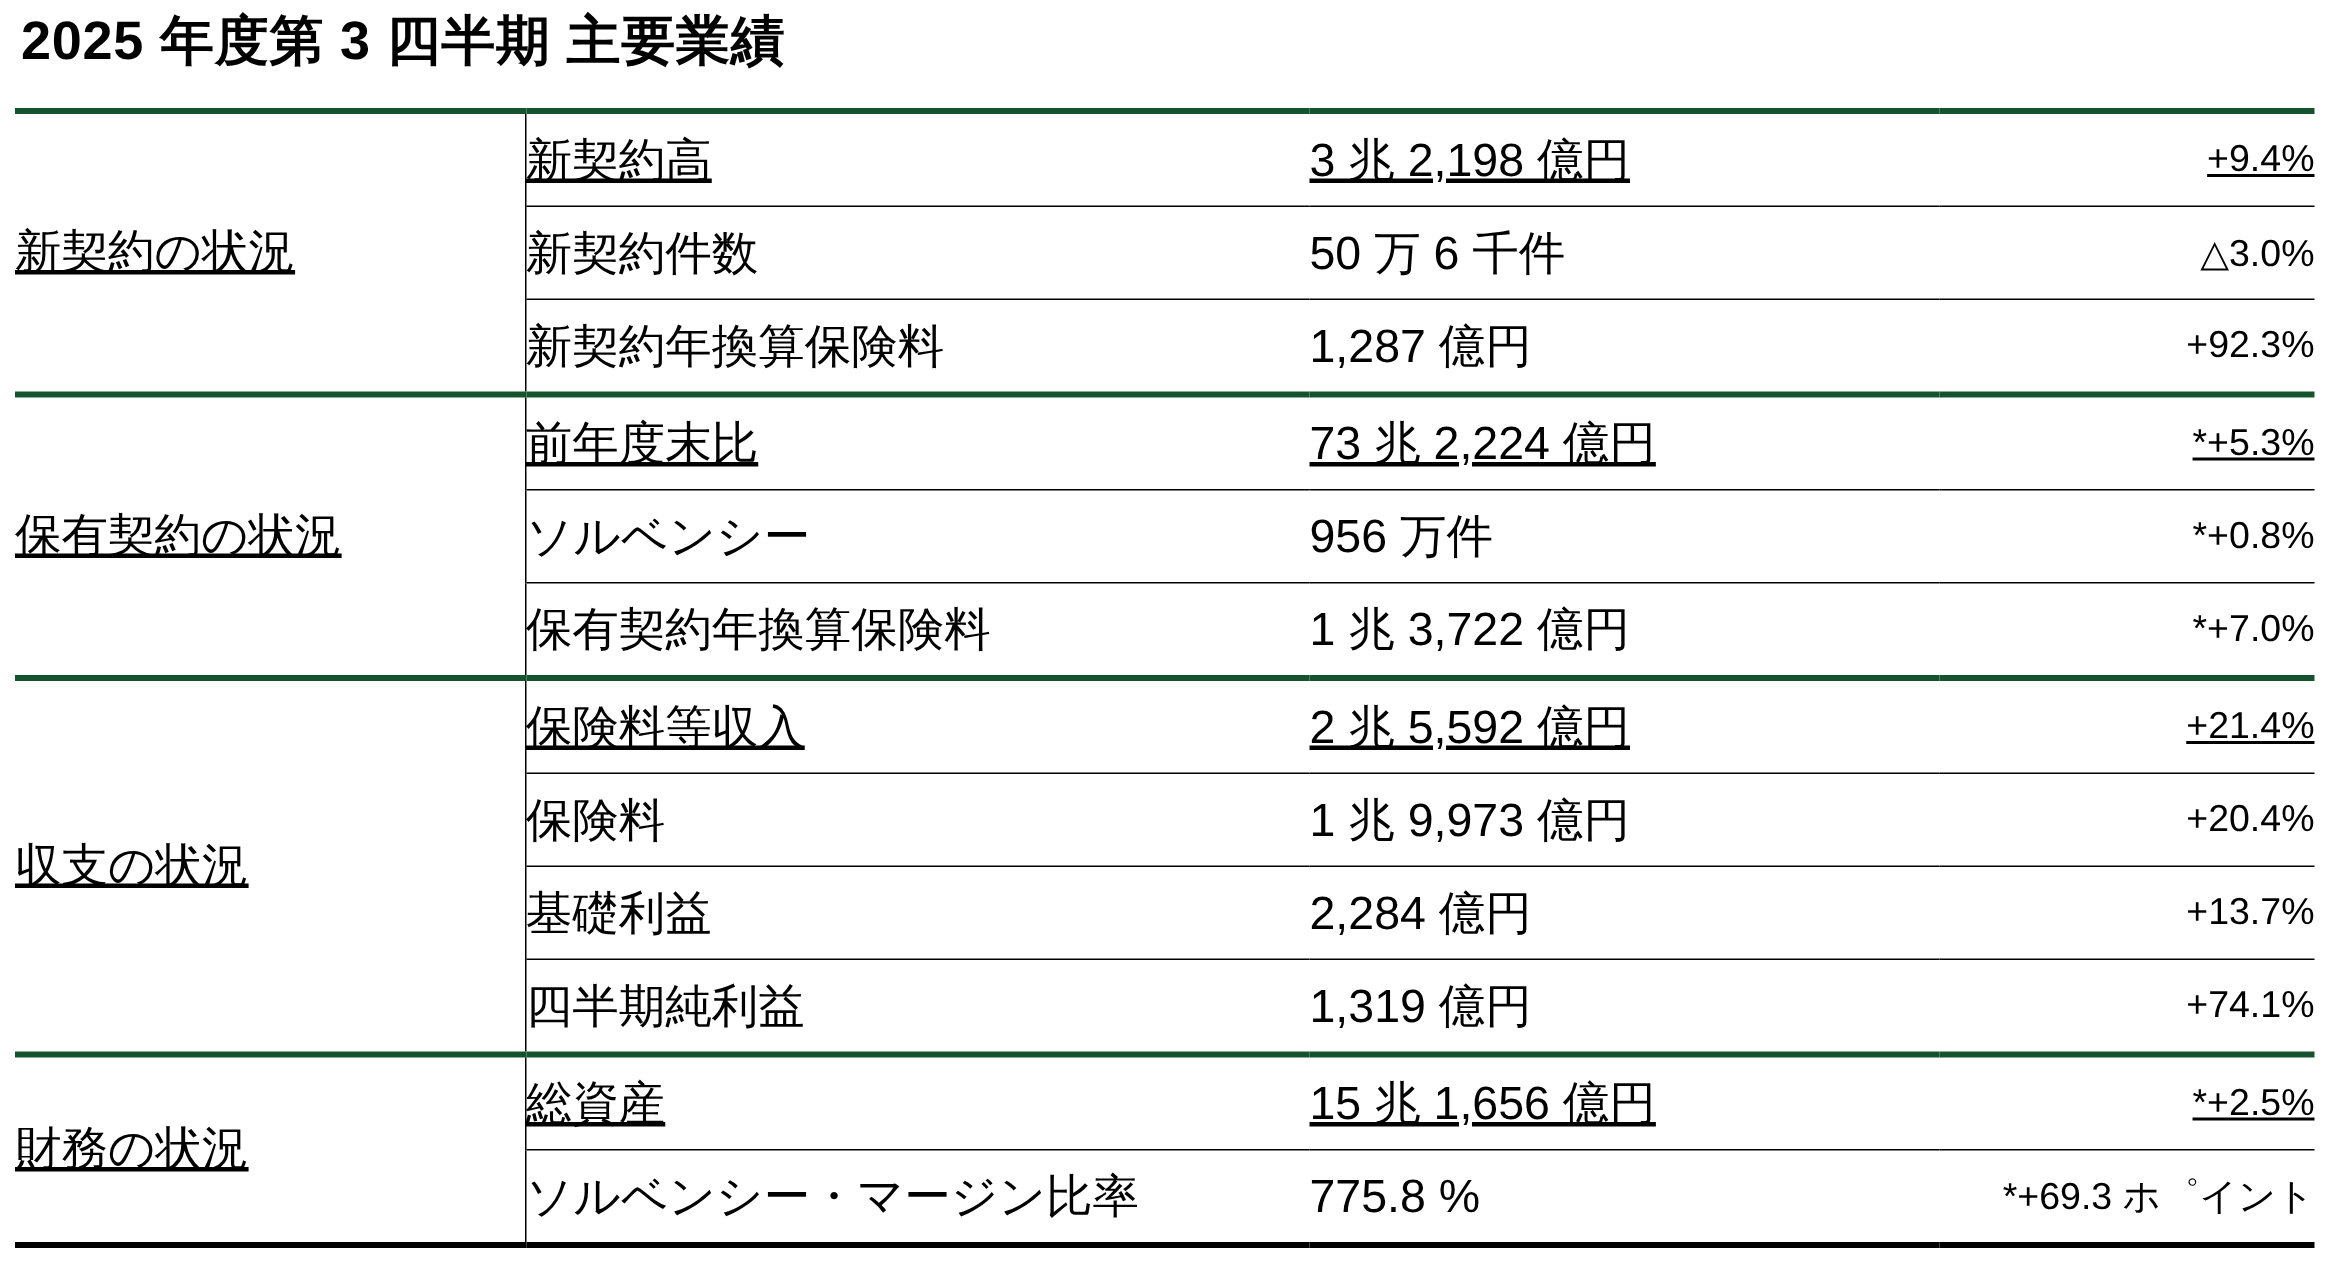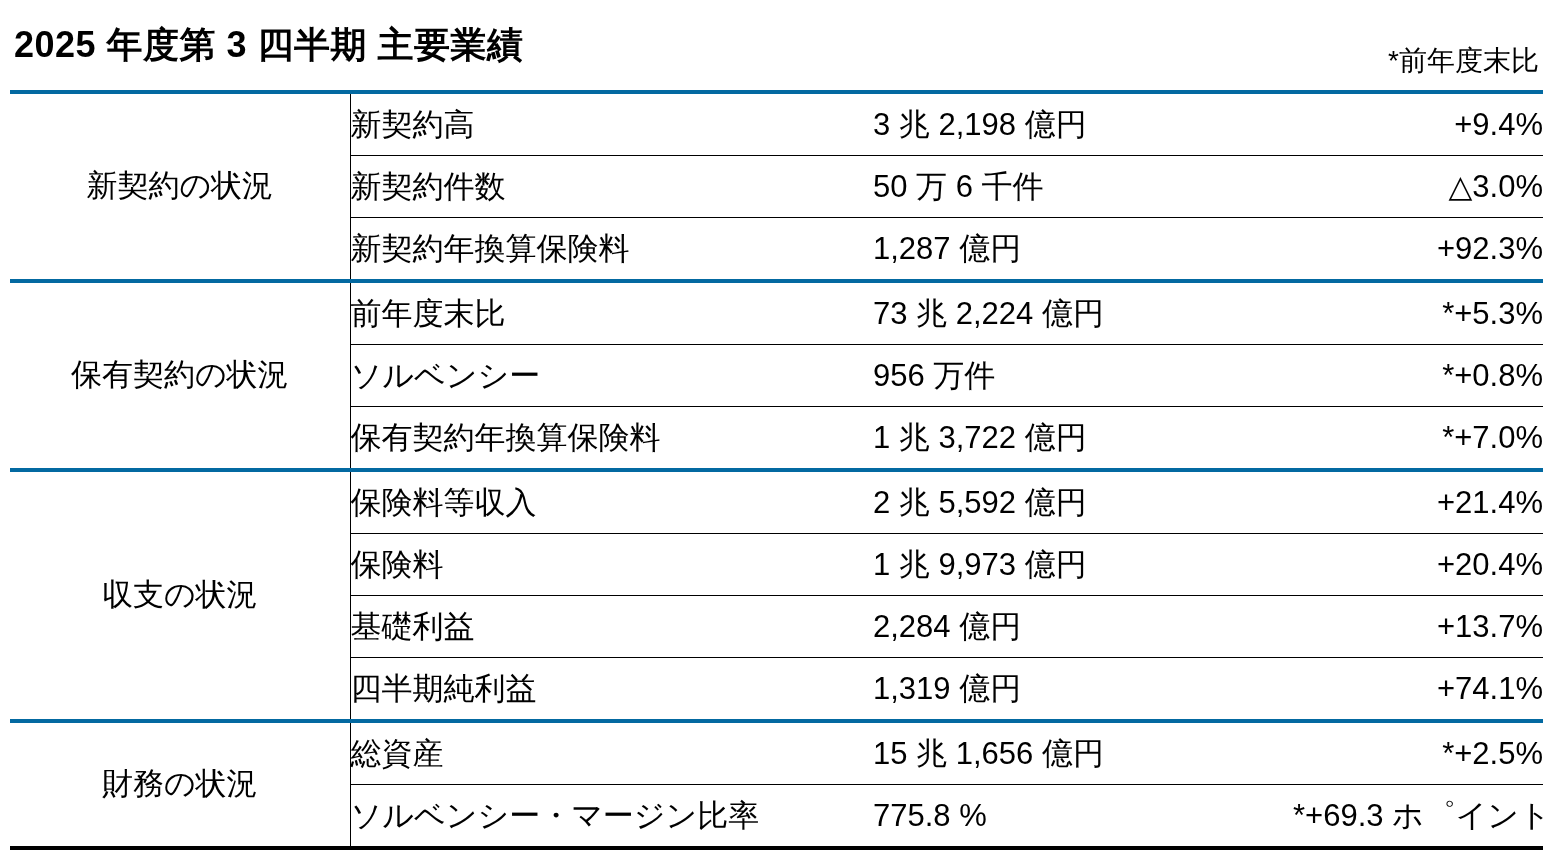--- a/index.html
+++ b/index.html
@@ -19,22 +19,22 @@
     width: 1553px;
     height: 856px;
     box-sizing: border-box;
     padding: 0 10px;
   }
 
   
   .header {
     display: flex;
     align-items: flex-end;
-    justify-content: space-between;
-    height: 90px;
+    justify-content: flex-start;
+    height: 72px;
     padding: 0 4px 6px 4px;
     box-sizing: border-box;
   }
   .header-title {
     font-size: 36px;
     font-weight: bold;
     letter-spacing: 0.5px;
     line-height: 1.2;
     padding-bottom: 18px;
   }
@@ -55,60 +55,59 @@
     vertical-align: middle;
     padding: 0;
   }
   .c-group { width: 340px; }
   .c-item  { width: auto; }
   .c-value { width: 420px; }
   .c-delta { width: 250px; }
 
   .group-cell {
     font-size: 31px;
-    text-align: center;
+    text-align: left;
     padding-left: 18px;
     line-height: 1.3;
     margin-left: 28px;
   }
   .item-cell {
     font-size: 31px;
     text-align: left;
     padding-left: 14px;
     height: 61px;
     line-height: 61px;
     white-space: nowrap;
   }
   .value-cell {
     font-size: 31px;
     padding-right: 6px;
     white-space: nowrap;
   }
   .delta-cell {
-    font-size: 31px;
+    font-size: 25px;
     text-align: right;
     padding-right: 6px;
     white-space: nowrap;
   }
 
   
-  .thick-top  { border-top: 4px solid #0369a1; }
+  .thick-top  { border-top: 4px solid #14532d; text-decoration: underline; }
   .thin-top   { border-top: 1.6px solid #000; }
   .thick-bot  { border-bottom: 4px solid #000; }
   .vline-left { border-left: 1.6px solid #000; }
 </style>
 </head>
 <body>
 
 <div class="page">
 
   <div class="header">
     <div class="header-title">2025 年度第 3 四半期  主要業績</div>
     <div class="header-note">
-      <div>*前年度末比</div>
     </div>
   </div>
 
   <table class="kpi">
     <colgroup>
       <col class="c-group">
       <col class="c-item">
       <col class="c-value">
       <col class="c-delta">
     </colgroup>

